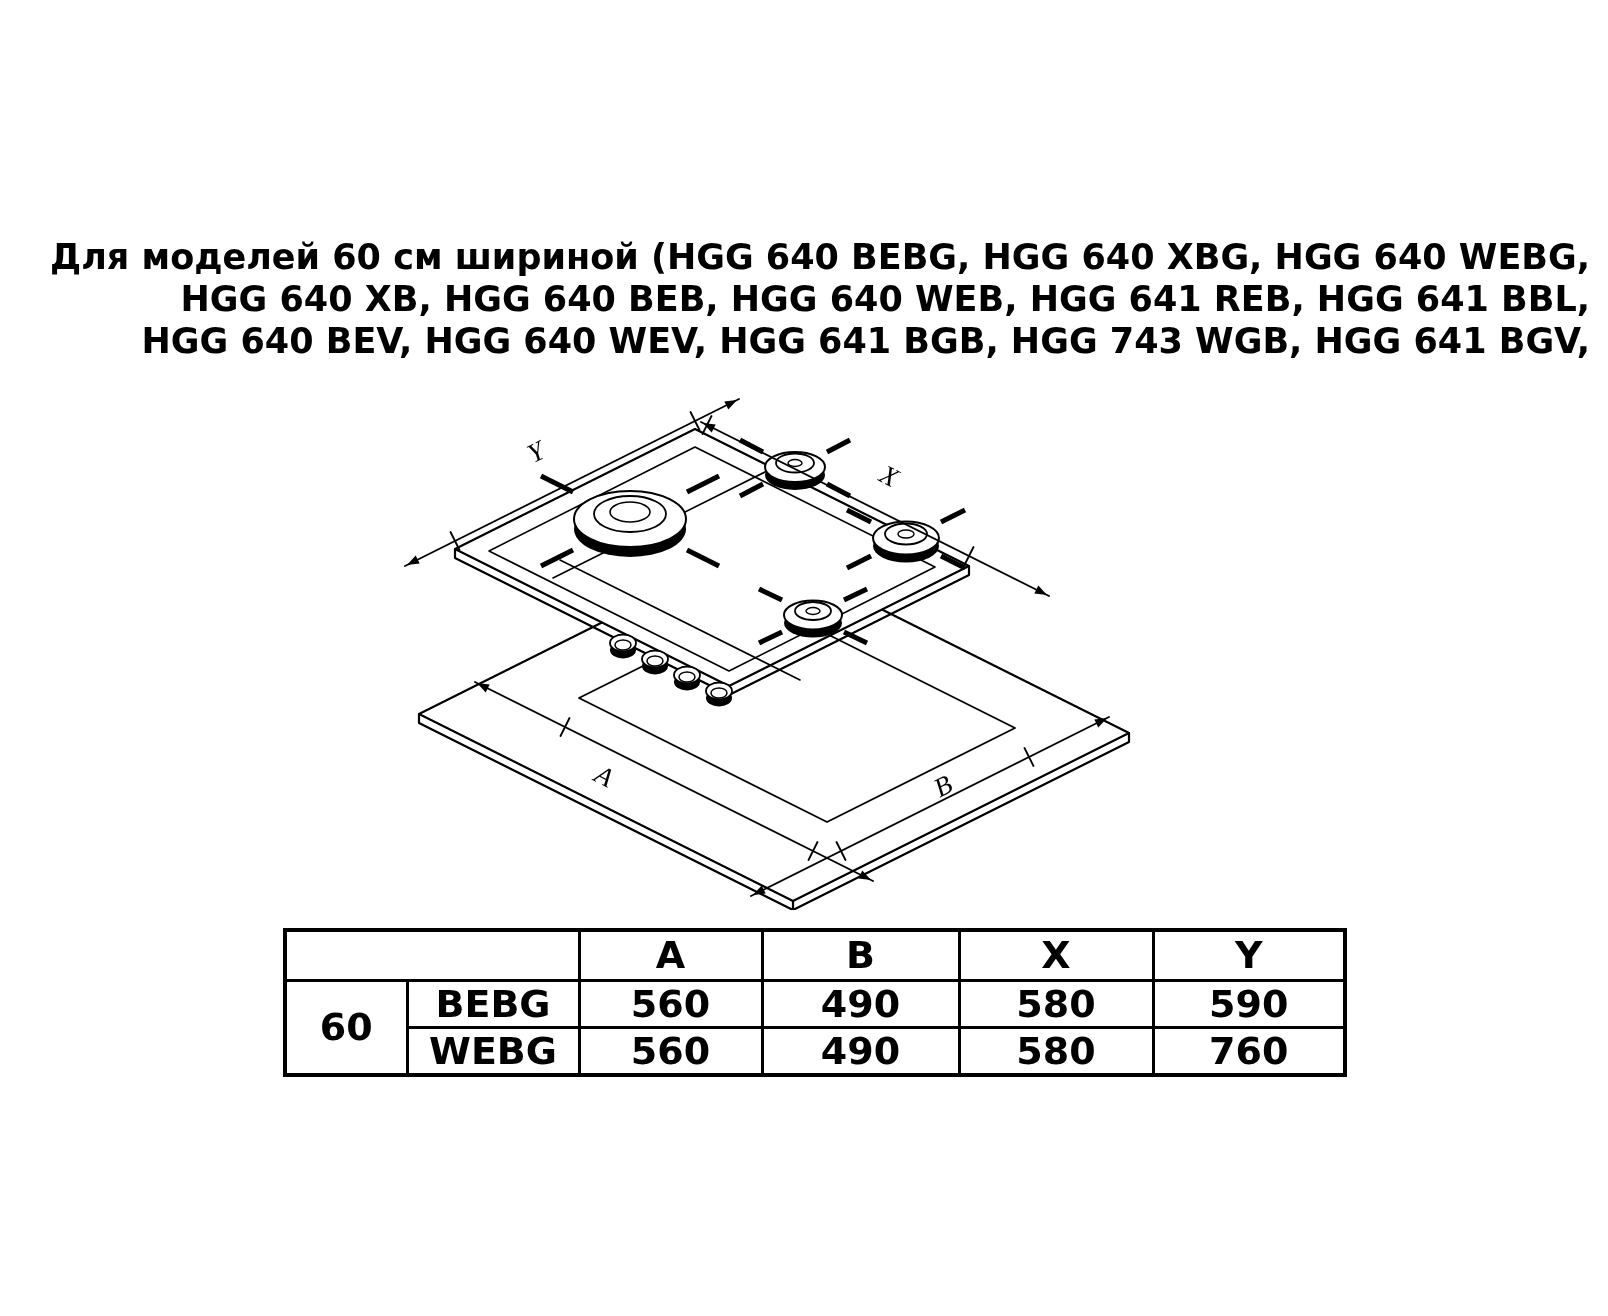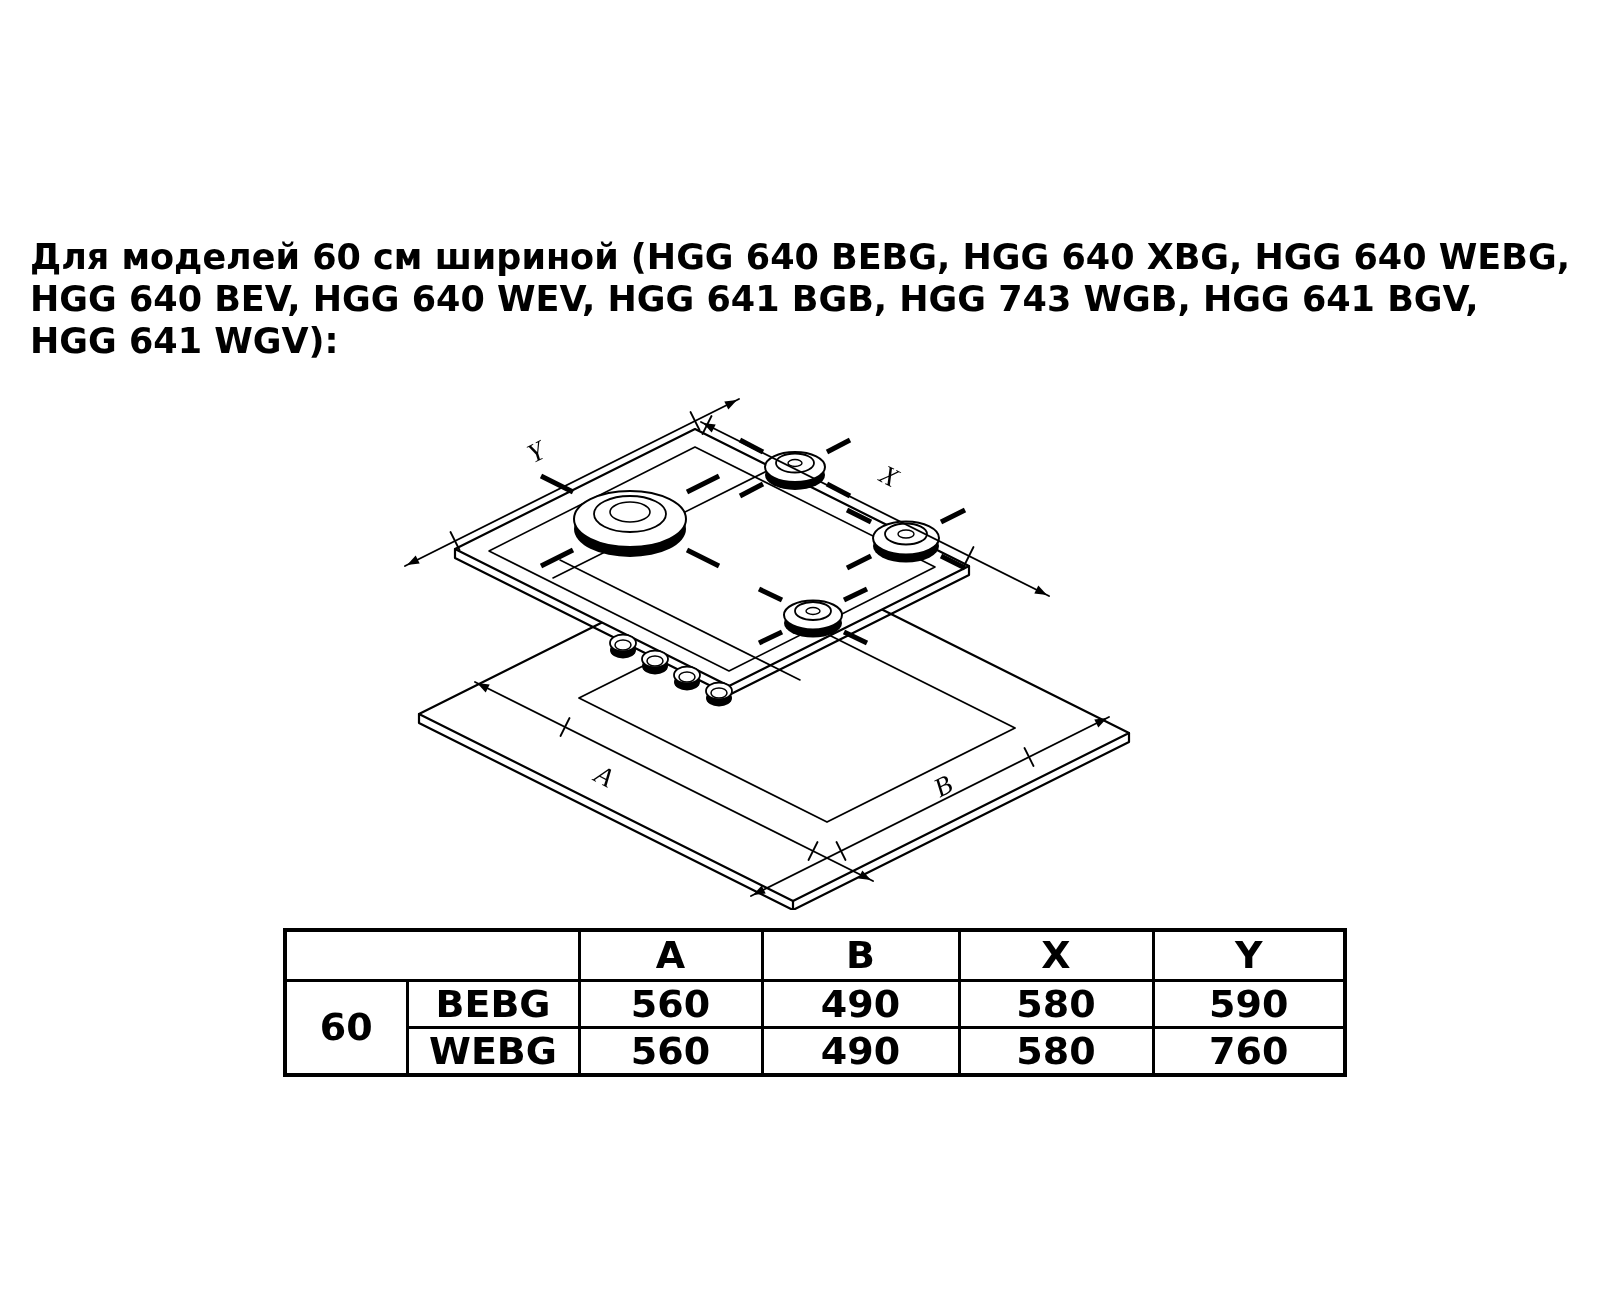--- a/index.html
+++ b/index.html
@@ -16,21 +16,21 @@
   .intro {
     position: absolute;
     left: 30px;
     top: 236px;
     width: 1560px;
     font-weight: bold;
     font-size: 35px;
     line-height: 42px;
     letter-spacing: 0;
   }
-  .intro div { white-space: nowrap; }
+  .intro div { white-space: nowrap; text-align: right; }
   .diagram {
     position: absolute;
     left: 385px;
     top: 398px;
     width: 770px;
     height: 512px;
   }
   .dim-label {
     font-family: "Liberation Serif", serif;
     font-style: italic;
@@ -66,22 +66,22 @@
     margin-top: 24px;
   }
 </style>
 </head>
 <body>
 
 <div class="page">
 
   <div class="intro">
     <div>Для моделей 60 см шириной (HGG 640 BEBG, HGG 640 XBG, HGG 640 WEBG,</div>
+    <div>HGG 640 XB, HGG 640 BEB, HGG 640 WEB, HGG 641 REB, HGG 641 BBL,</div>
     <div>HGG 640 BEV, HGG 640 WEV, HGG 641 BGB, HGG 743 WGB, HGG 641 BGV,</div>
-    <div>HGG 641 WGV):</div>
   </div>
 
   <svg class="diagram" viewBox="0 0 770 512">
     <g stroke="#000" fill="none" stroke-width="2.2" stroke-linejoin="round" stroke-linecap="round">
 
       <g>
         <path d="M 370,148 L 744,335 L 408,503 L 34,316 Z" fill="#ffffff"></path>
         <path d="M 34,316 L 34,325 L 408,512 L 744,344 L 744,335"></path>
         <path d="M 408,503 L 408,512"></path>
       </g>

